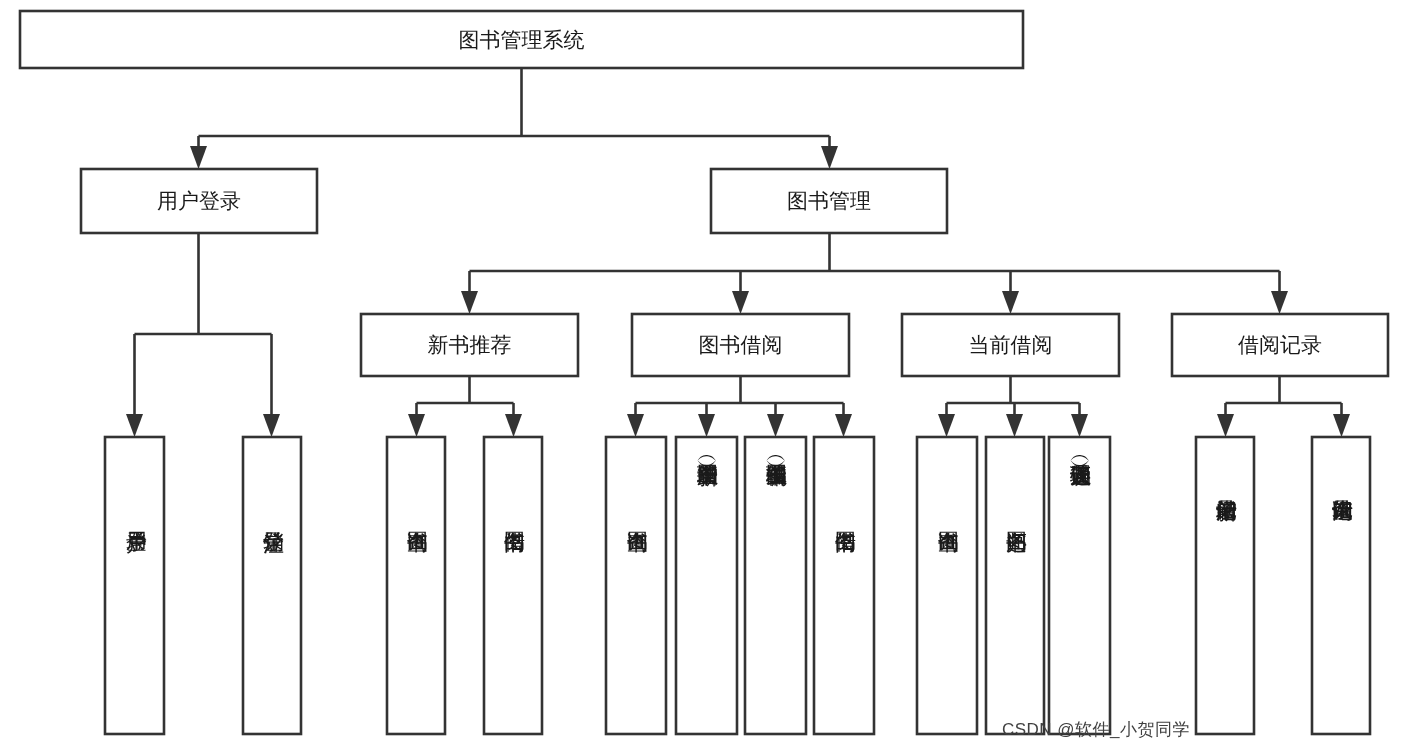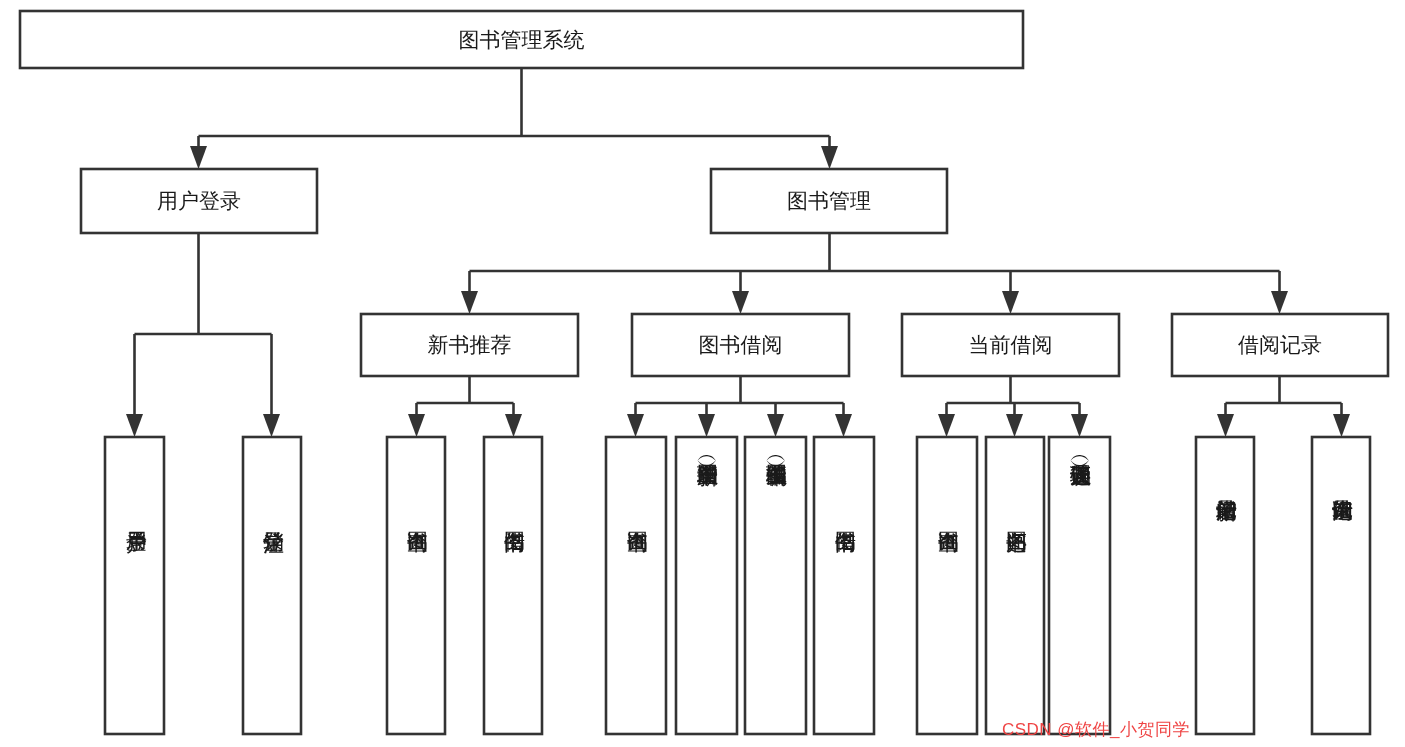--- a/index.html
+++ b/index.html
@@ -56,21 +56,21 @@
     dominant-baseline: middle;
     writing-mode: vertical-rl;
     glyph-orientation-vertical: 0;
   }
   .watermark {
     position: absolute;
     right: 14px;
     bottom: 6px;
     font-family: "Liberation Sans", "DejaVu Sans", sans-serif;
     font-size: 17px;
-    color: #ef4444;
+    color: #404040;
     letter-spacing: 0.5px;
     white-space: nowrap;
     user-select: none;
   }
 </style>
 </head>
 <body>
 
 <div id="diagram-root">
 

